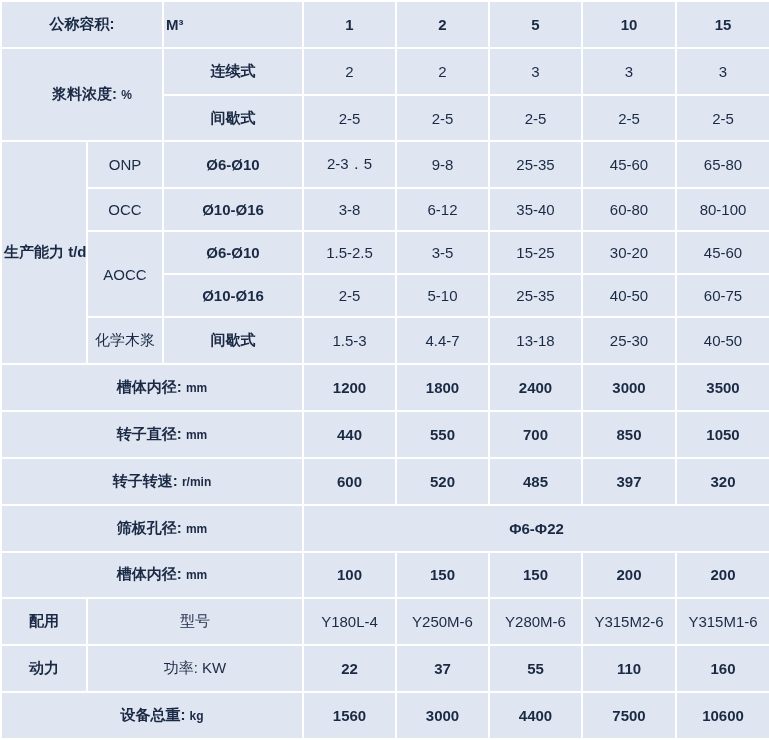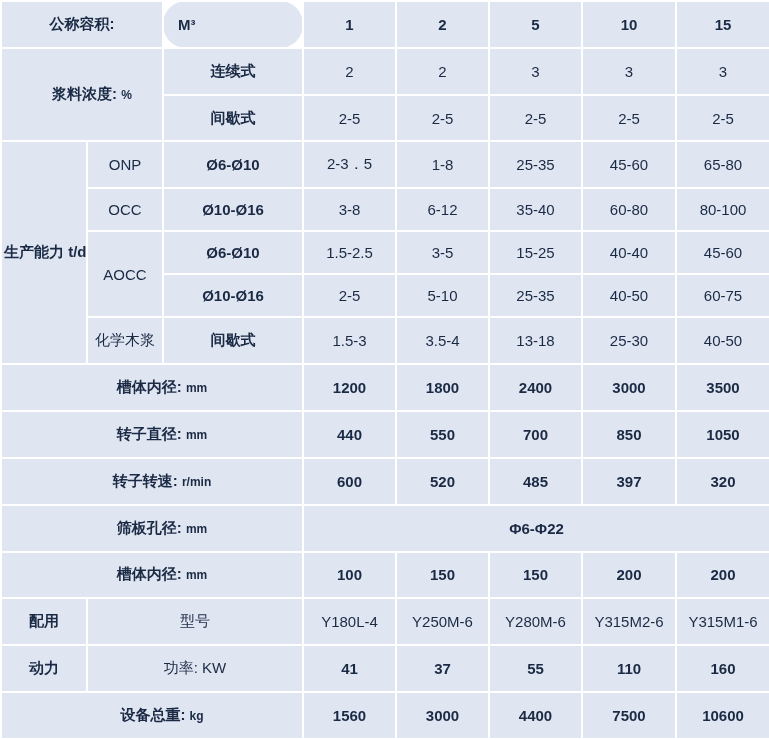--- a/index.html
+++ b/index.html
@@ -86,21 +86,21 @@
     <col style="width:93px">
     <col style="width:93px">
     <col style="width:93px">
     <col style="width:94px">
     <col style="width:94px">
   </colgroup>
 
   <tbody>
       <tr>
     <td class="hdr" colspan="2">公称容积:</td>
-    <td class="hdr" style="text-align:left; padding-left:14px;border-radius:23px;">M³</td>
+    <td class="hdr" style="text-align:left; padding-left:2px;">M³</td>
     <td class="hdr-num">1</td>
     <td class="hdr-num">2</td>
     <td class="hdr-num">5</td>
     <td class="hdr-num">10</td>
     <td class="hdr-num">15</td>
   </tr>
 
   <tr>
     <td class="hdr" colspan="2" rowspan="2">
       <span class="lbl-main">浆料浓度:</span>
@@ -120,56 +120,56 @@
     <td class="val-alt">2-5</td>
     <td class="val-alt">2-5</td>
     <td class="val-alt">2-5</td>
   </tr>
 
   <tr>
     <td class="hdr" rowspan="5">生产能力 t/d</td>
     <td class="sub2">ONP</td>
     <td class="sub">Ø6-Ø10</td>
     <td class="val">2-3．5</td>
-    <td class="val">1-8</td>
+    <td class="val">9-8</td>
     <td class="val">25-35</td>
     <td class="val">45-60</td>
     <td class="val">65-80</td>
   </tr>
   <tr>
     <td class="sub2">OCC</td>
     <td class="sub">Ø10-Ø16</td>
     <td class="val-alt">3-8</td>
     <td class="val-alt">6-12</td>
     <td class="val-alt">35-40</td>
     <td class="val-alt">60-80</td>
     <td class="val-alt">80-100</td>
   </tr>
   <tr>
     <td class="sub2" rowspan="2">AOCC</td>
     <td class="sub">Ø6-Ø10</td>
     <td class="val">1.5-2.5</td>
     <td class="val">3-5</td>
     <td class="val">15-25</td>
-    <td class="val">40-40</td>
+    <td class="val">30-20</td>
     <td class="val">45-60</td>
   </tr>
   <tr>
     <td class="sub">Ø10-Ø16</td>
     <td class="val-alt">2-5</td>
     <td class="val-alt">5-10</td>
     <td class="val-alt">25-35</td>
     <td class="val-alt">40-50</td>
     <td class="val-alt">60-75</td>
   </tr>
   <tr>
     <td class="sub2">化学木浆</td>
     <td class="sub">间歇式</td>
     <td class="val">1.5-3</td>
-    <td class="val">3.5-4</td>
+    <td class="val">4.4-7</td>
     <td class="val">13-18</td>
     <td class="val">25-30</td>
     <td class="val">40-50</td>
   </tr>
 
   <tr>
     <td class="hdr" colspan="3">
       <span class="lbl-main">槽体内径:</span>
       <span class="unit-small">mm</span>
     </td>
@@ -230,21 +230,21 @@
     <td class="val-alt">Y180L-4</td>
     <td class="val-alt">Y250M-6</td>
     <td class="val-alt">Y280M-6</td>
     <td class="val-alt">Y315M2-6</td>
     <td class="val-alt">Y315M1-6</td>
   </tr>
 
   <tr>
     <td class="hdr">动力</td>
     <td class="sub2" colspan="2">功率: KW</td>
-    <td class="val big">41</td>
+    <td class="val big">22</td>
     <td class="val big">37</td>
     <td class="val big">55</td>
     <td class="val big">110</td>
     <td class="val big">160</td>
   </tr>
 
   <tr>
     <td class="hdr" colspan="3">
       <span class="lbl-main">设备总重:</span>
       <span class="unit-small">kg</span>

